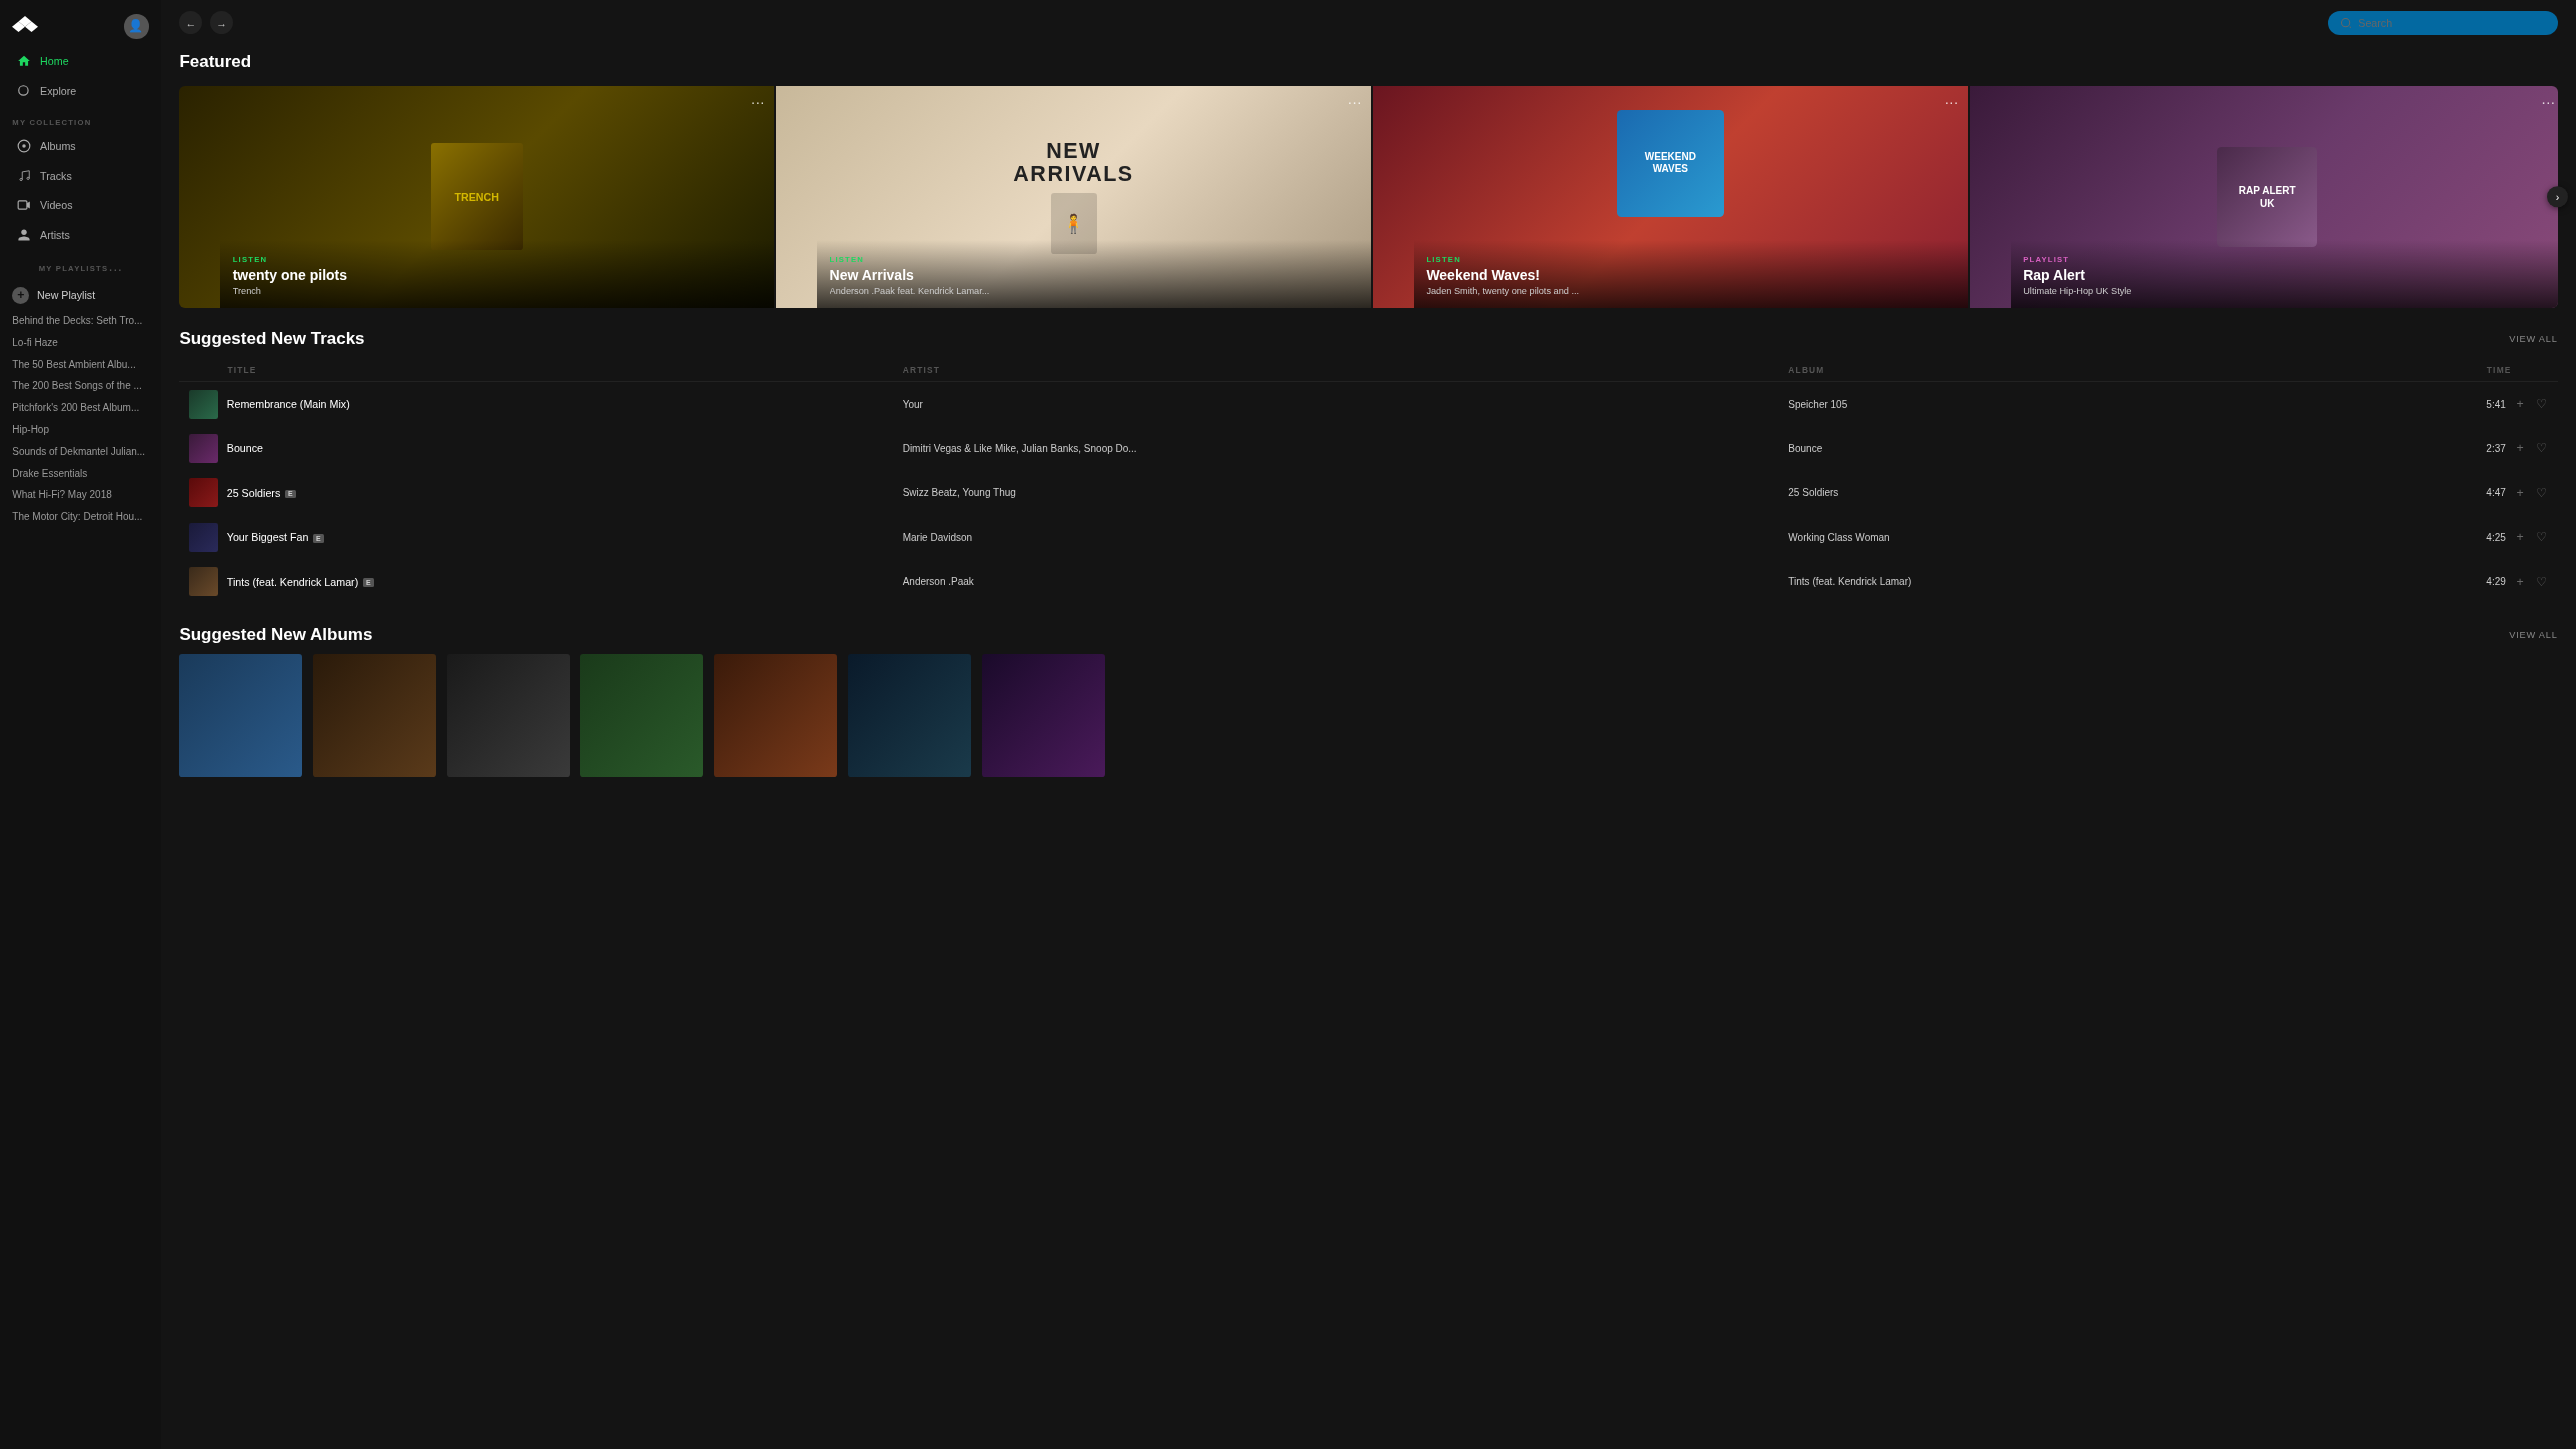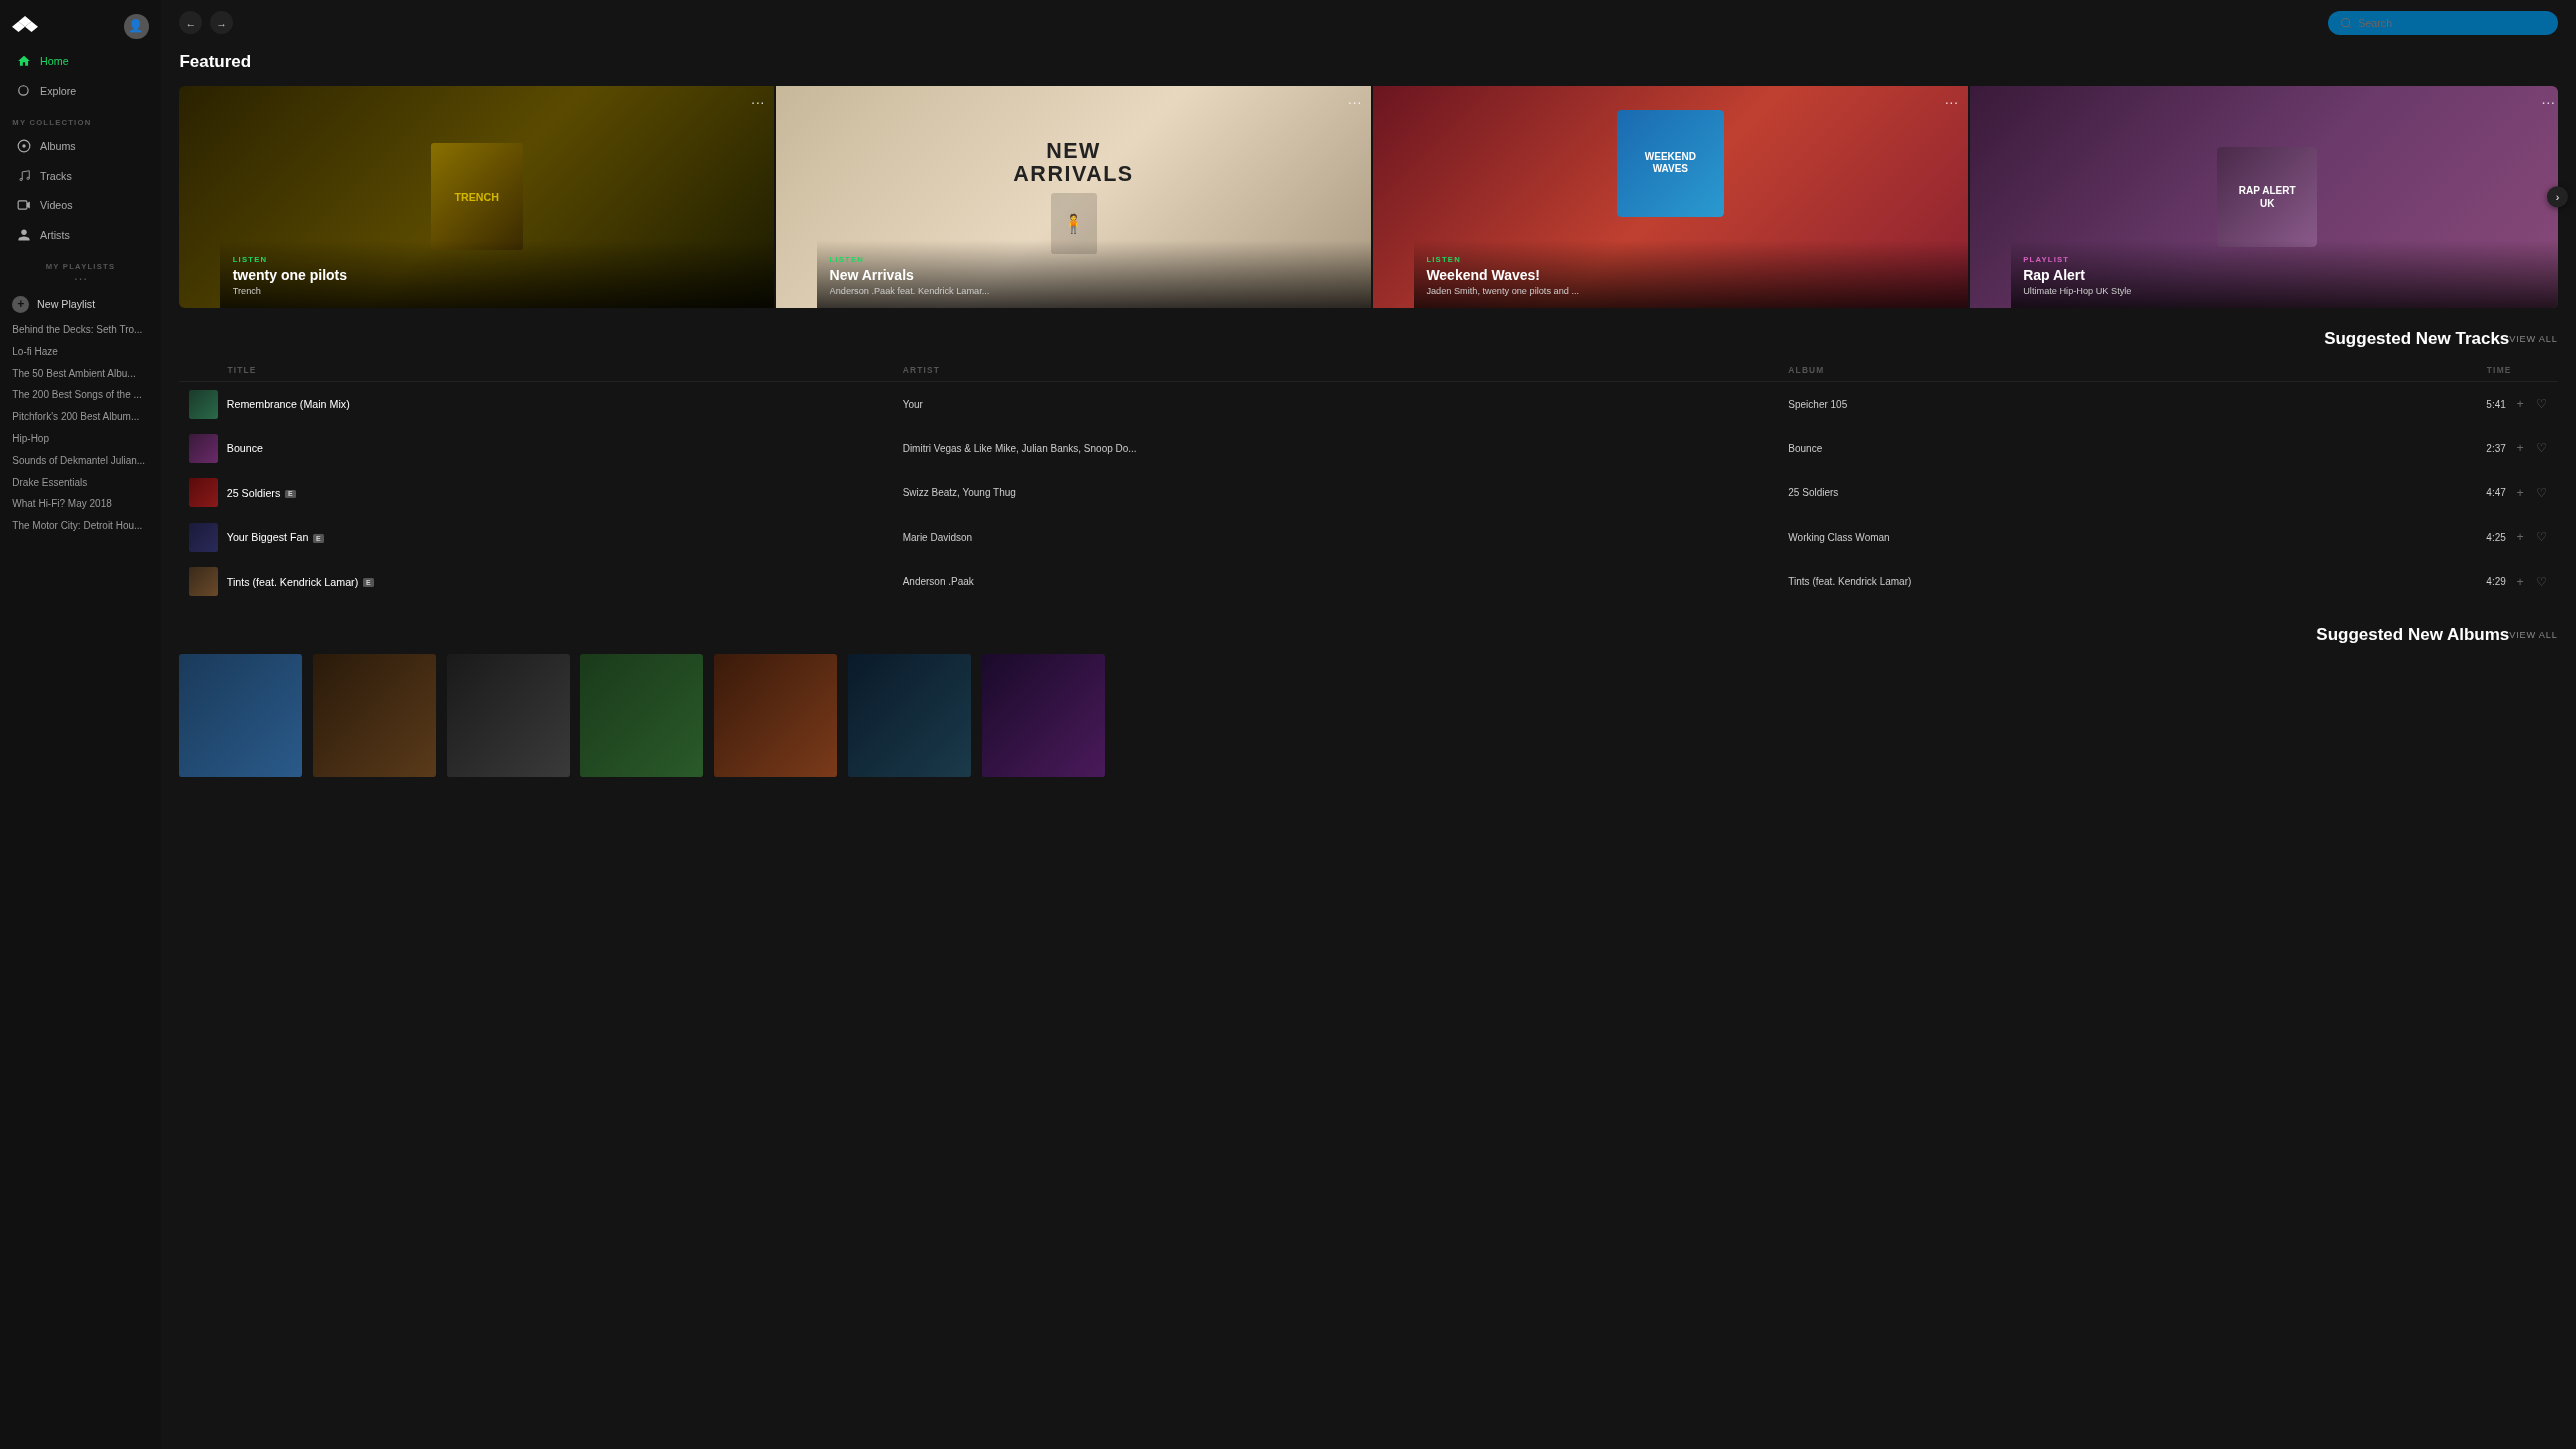--- a/index.html
+++ b/index.html
@@ -61,23 +61,22 @@
       font-weight: 700;
       letter-spacing: 1.2px;
       color: #555;
       padding: 12.3px 12.3px 4.6px 12.3px;
       text-transform: uppercase;
     }
 
     .playlists-header {
       display: flex;
       align-items: center;
-      justify-content: space-between;
+      justify-content: center;
       padding: 12.3px 12.3px 4.6px 12.3px;
-      flex-direction: column;
     }
     .playlists-label {
       font-size: 7.7px;
       font-weight: 700;
       letter-spacing: 1.2px;
       color: #555;
       text-transform: uppercase;
     }
     .more-btn {
       color: #555;
@@ -246,23 +245,24 @@
       font-size: 10.7px;
       z-index: 5;
       cursor: pointer;
       box-shadow: 0 1.5px 6.1px rgba(0,0,0,0.5);
     }
 
     
     .section-header {
       display: flex;
       align-items: center;
-      justify-content: flex-end;
+      justify-content: space-between;
       margin-bottom: 9.2px;
       margin-top: 21.5px;
+      gap: 44px;
     }
     .view-all-btn {
       font-size: 9.2px;
       color: #888;
       cursor: pointer;
       text-transform: uppercase;
       letter-spacing: 0.8px;
     }
 
     .tracks-table {

